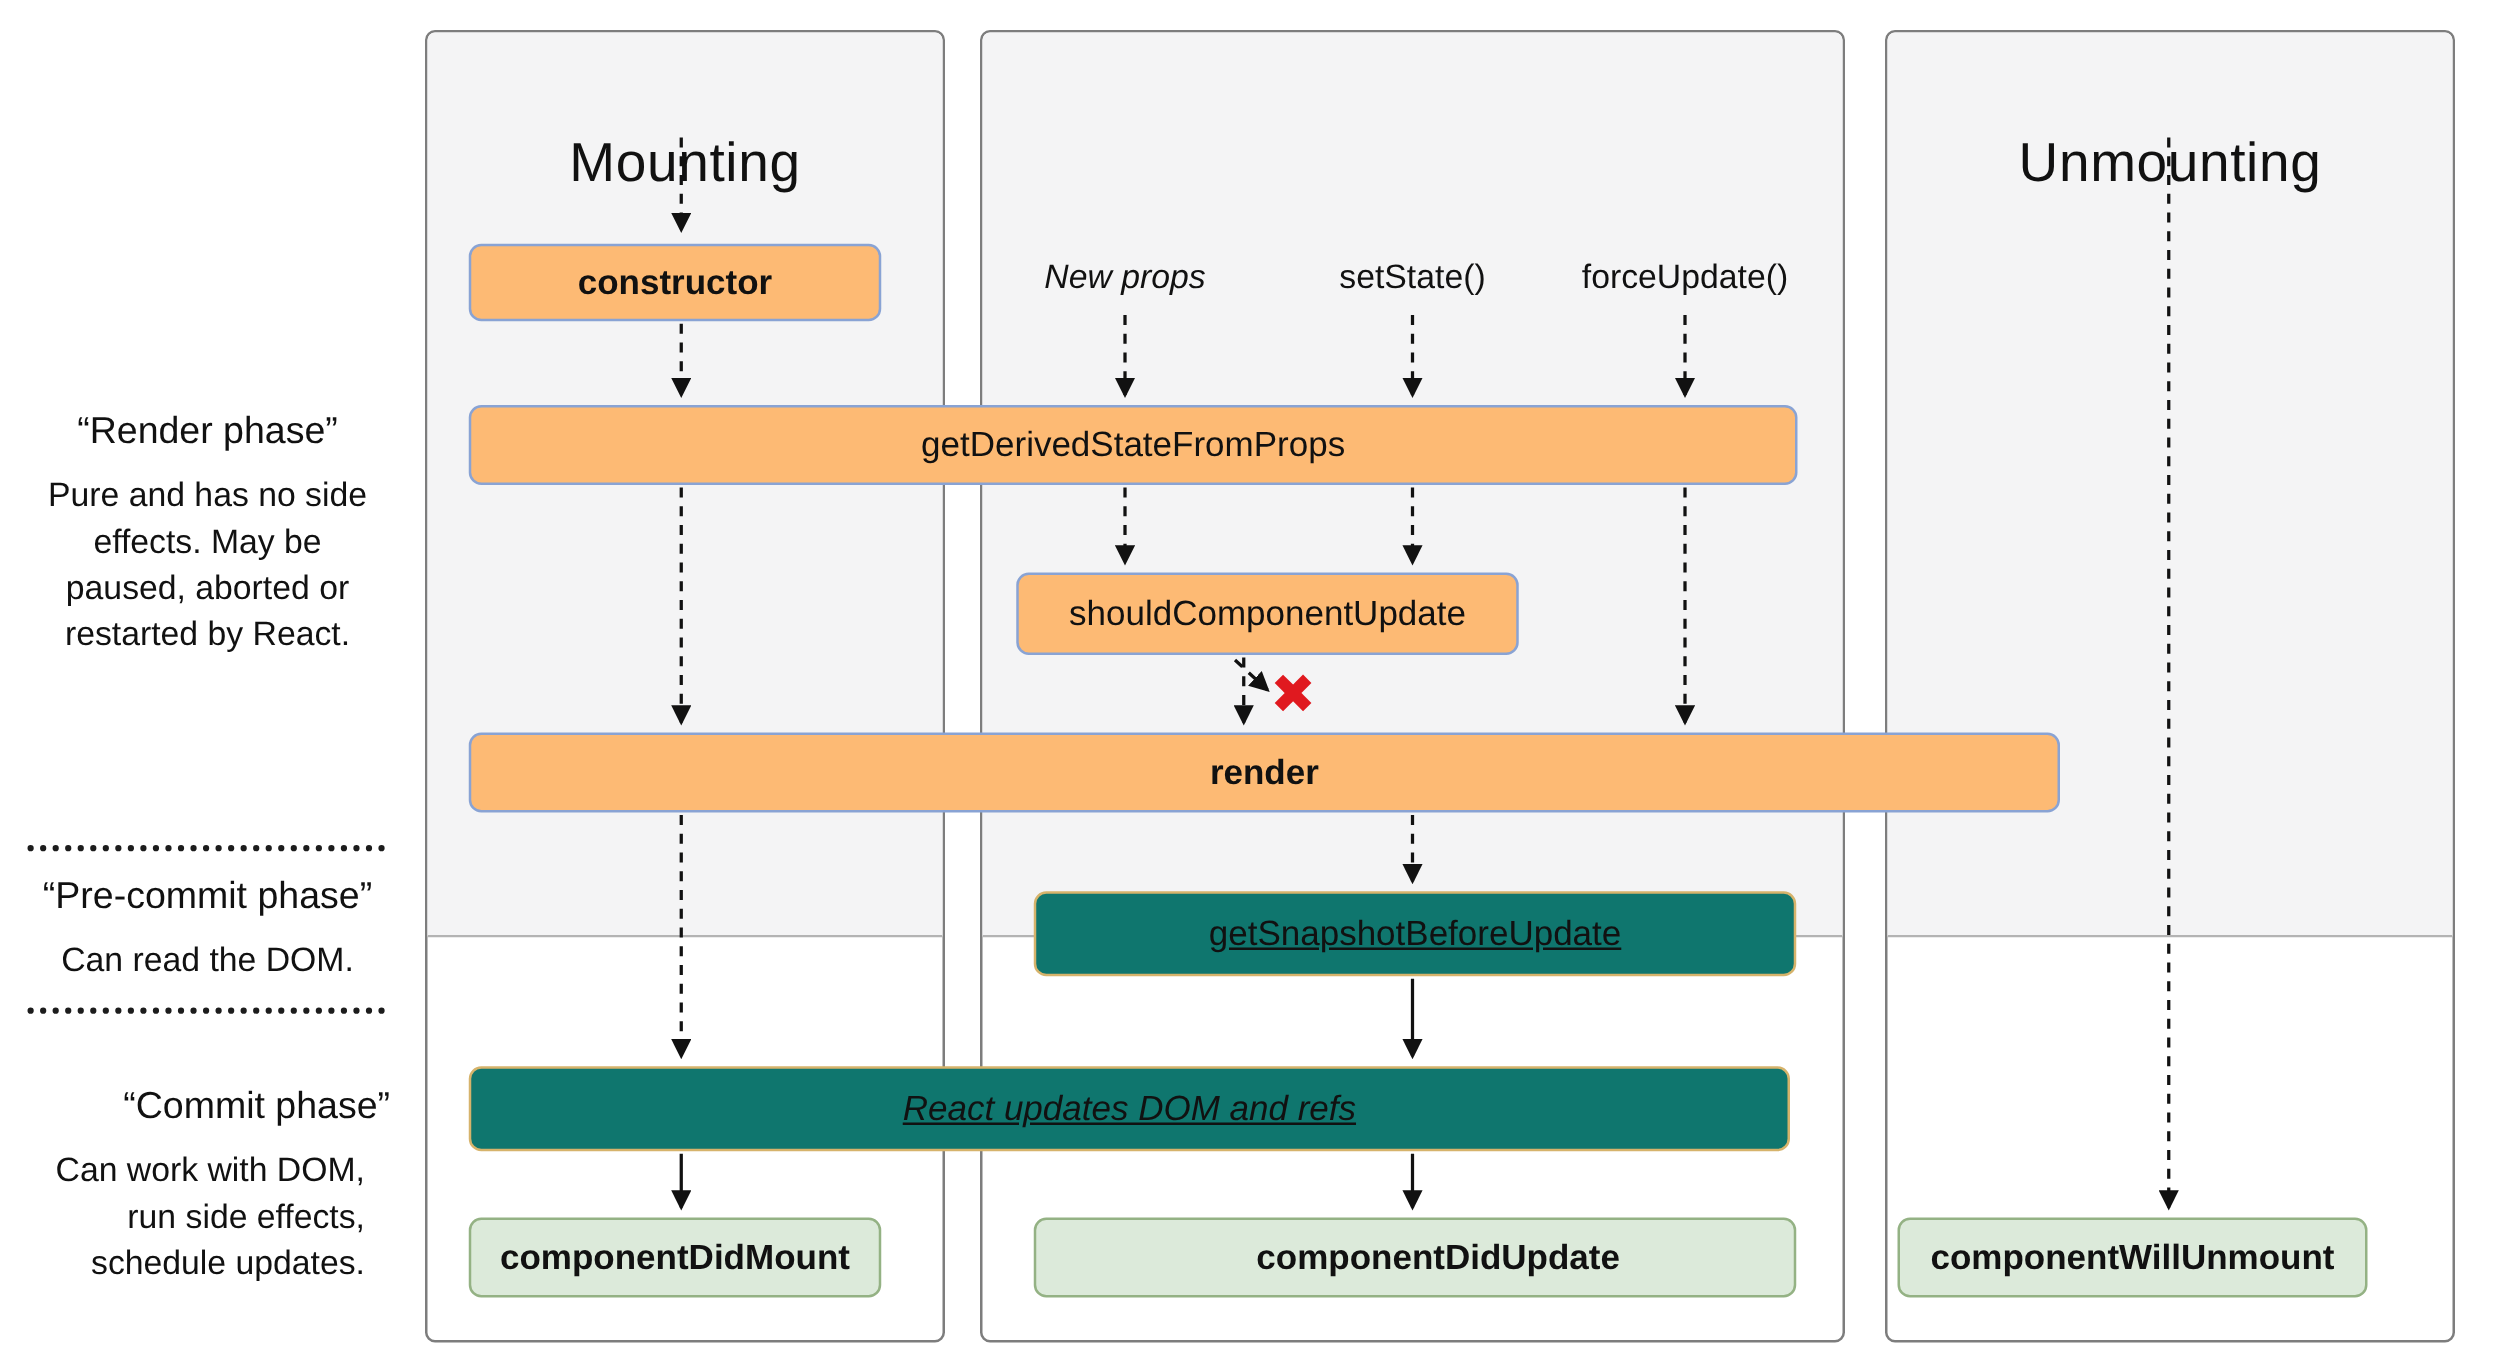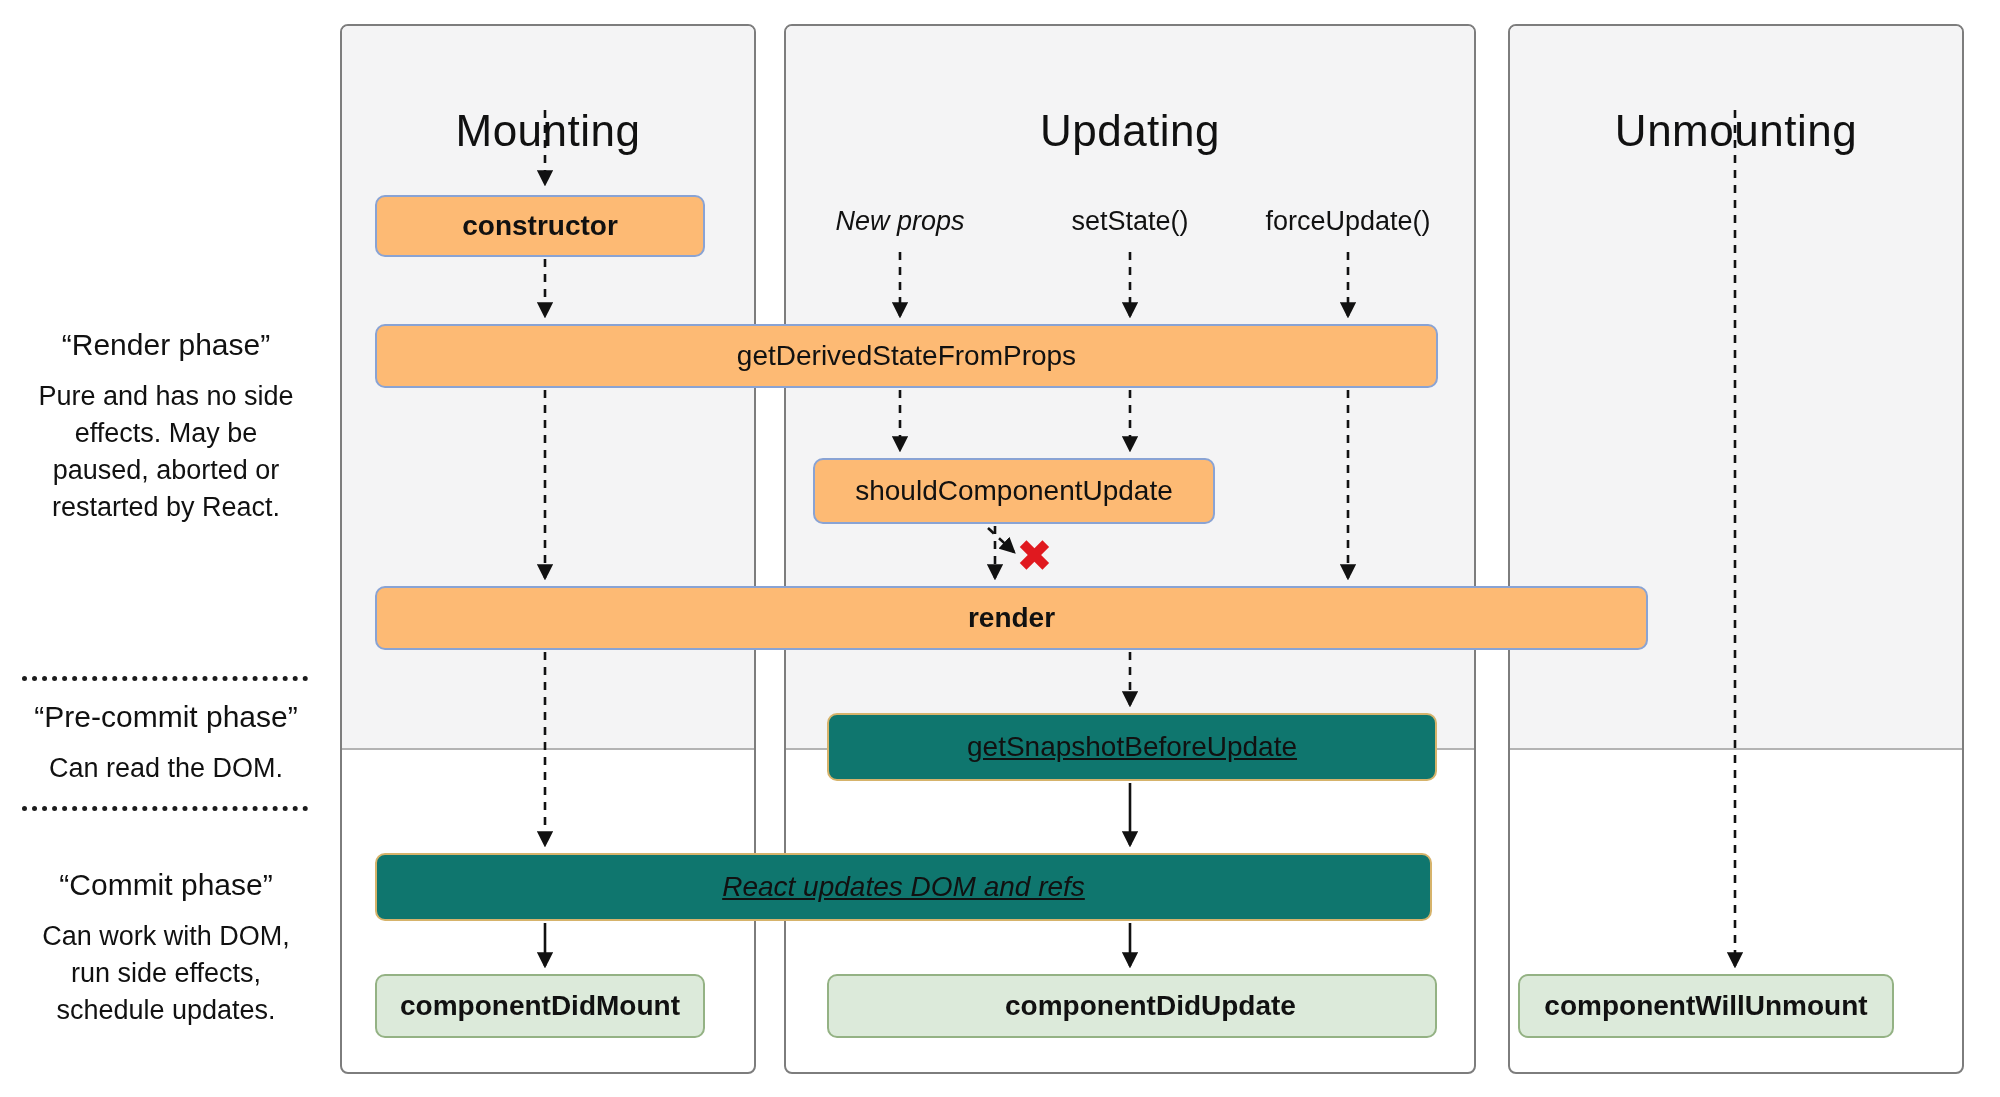--- a/index.html
+++ b/index.html
@@ -60,21 +60,21 @@
   #box-cwu                  {left:1518px;top:974px;width:376px;height:64px;}
   
   .phase{
     position:absolute;left:20px;width:292px;text-align:center;z-index:1;
   }
   .phase-title{font-size:30px;margin:0 0 10px 0;}
   .phase-desc{font-size:27px;line-height:37px;margin:16px auto;}
   #phase-render{top:328px;}
   #phase-render .phase-desc{width:272px;}
   #phase-precommit{top:700px;}
-  #phase-commit{top:868px;}
+  #phase-commit{top:868px;text-align:right;}
   #phase-commit .phase-desc{width:252px;}
   .dotline{
     position:absolute;left:22px;width:286px;height:0;
     border-top:5px dotted #1c1c1c;z-index:1;
   }
   #dotline-1{top:676px;}
   #dotline-2{top:806px;}
   
   #wires{position:absolute;left:0;top:0;z-index:2;pointer-events:none;}
   .wire{stroke:#111;stroke-width:2.6;fill:none;}
@@ -107,21 +107,20 @@
   <div class="phase-desc">Can work with DOM, run side effects, schedule updates.</div>
 </div>
 
 <div class="column" id="col-mounting">
   <div class="shade"></div>
   <div class="col-title">Mounting</div>
 </div>
 
 <div class="column" id="col-updating">
   <div class="shade"></div>
-  <div class="col-title">Updating</div>
 </div>
 
 <div class="column" id="col-unmounting">
   <div class="shade"></div>
   <div class="col-title">Unmounting</div>
 </div>
 
 <div class="trigger" id="trig-newprops">New props</div>
 <div class="trigger" id="trig-setstate">setState()</div>
 <div class="trigger" id="trig-forceupdate">forceUpdate()</div>

